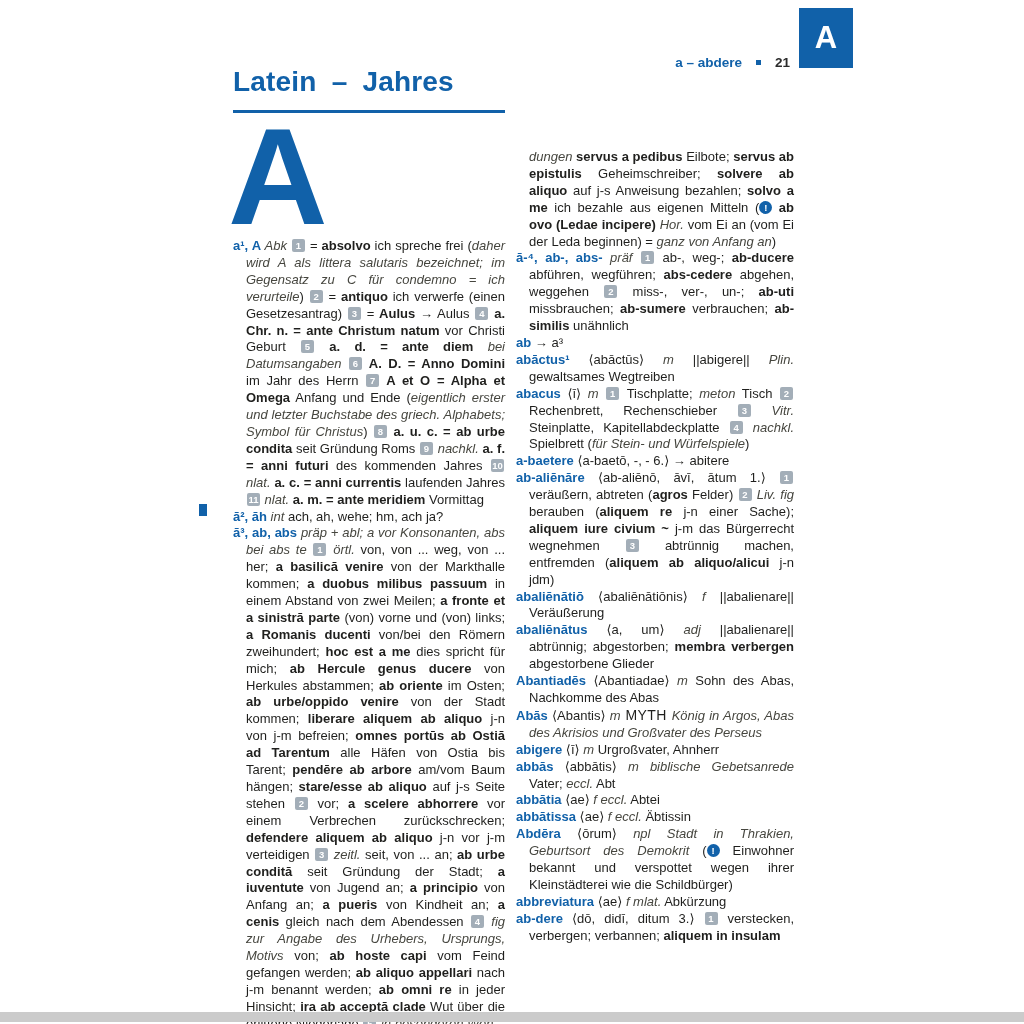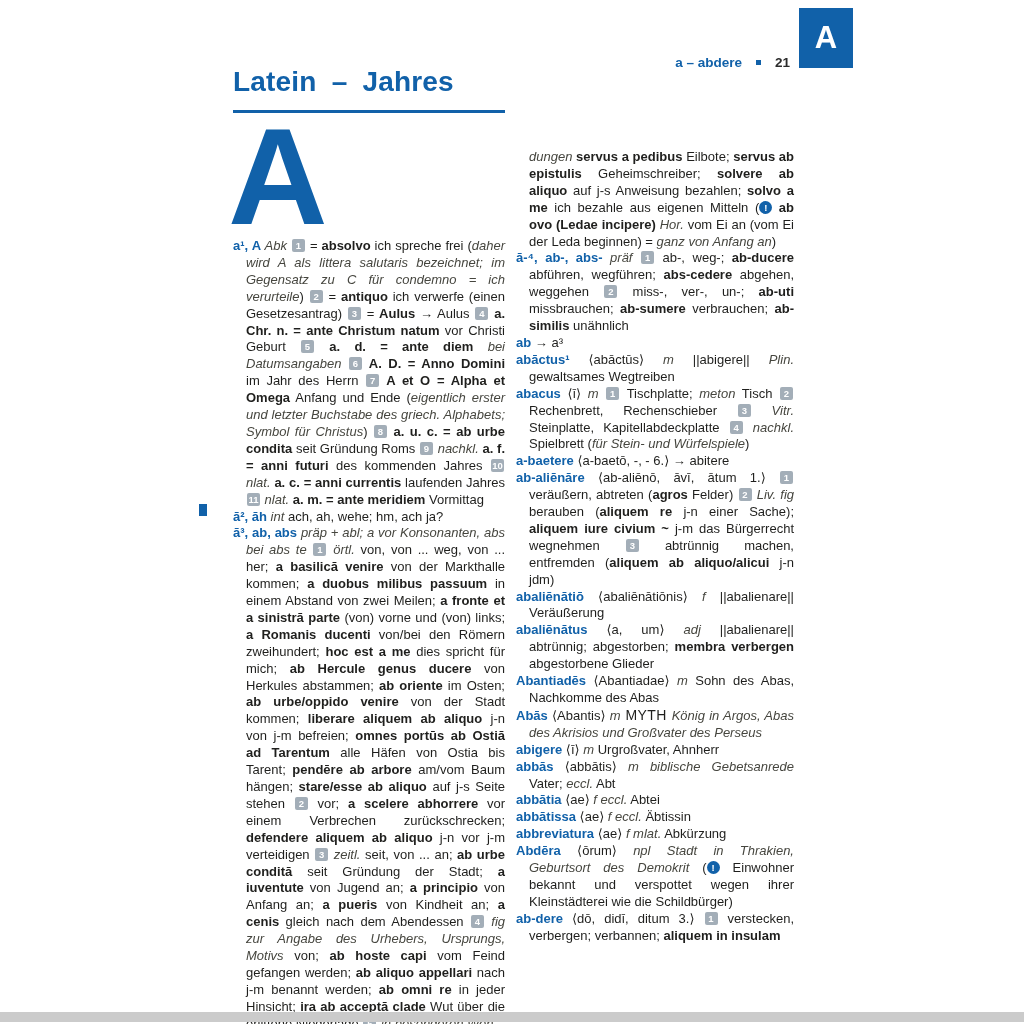--- a/index.html
+++ b/index.html
@@ -96,19 +96,19 @@
     <p class="entry"><span class="seg-hw">a-baetere</span><span class="seg-n"> ⟨a-baetō, -, - 6.⟩ → abitere</span></p>
     <p class="entry"><span class="seg-hw">ab-aliēnāre</span><span class="seg-n"> ⟨ab-aliēnō, āvī, ātum 1.⟩ </span><span class="numbox">1</span><span class="seg-n"> veräußern, abtreten (</span><span class="seg-b">agros</span><span class="seg-n"> Felder) </span><span class="numbox">2</span><span class="seg-i"> Liv. fig </span><span class="seg-n">berauben (</span><span class="seg-b">aliquem re</span><span class="seg-n"> j-n einer Sache); </span><span class="seg-b">aliquem iure civium ~</span><span class="seg-n"> j-m das Bürgerrecht wegnehmen </span><span class="numbox">3</span><span class="seg-n"> abtrünnig machen, entfremden (</span><span class="seg-b">aliquem ab aliquo/alicui</span><span class="seg-n"> j-n jdm)</span></p>
     <p class="entry"><span class="seg-hw">abaliēnātiō</span><span class="seg-n"> ⟨abaliēnātiōnis⟩ </span><span class="seg-i">f</span><span class="seg-n"> ||abalienare|| Veräußerung</span></p>
     <p class="entry"><span class="seg-hw">abaliēnātus</span><span class="seg-n"> ⟨a, um⟩ </span><span class="seg-i">adj</span><span class="seg-n"> ||abalienare|| abtrünnig; abgestorben; </span><span class="seg-b">membra verbergen</span><span class="seg-n"> abgestorbene Glieder</span></p>
     <p class="entry"><span class="seg-hw">Abantiadēs</span><span class="seg-n"> ⟨Abantiadae⟩ </span><span class="seg-i">m</span><span class="seg-n"> Sohn des Abas, Nachkomme des Abas</span></p>
     <p class="entry"><span class="seg-hw">Abās</span><span class="seg-n"> ⟨Abantis⟩ </span><span class="seg-i">m</span><span class="seg-sc"> MYTH </span><span class="seg-i">König in Argos, Abas des Akrisios und Großvater des Perseus</span></p>
     <p class="entry"><span class="seg-hw">abigere</span><span class="seg-n"> ⟨ī⟩ </span><span class="seg-i">m</span><span class="seg-n"> Urgroßvater, Ahnherr</span></p>
     <p class="entry"><span class="seg-hw">abbās</span><span class="seg-n"> ⟨abbātis⟩ </span><span class="seg-i">m biblische Gebetsanrede </span><span class="seg-n">Vater; </span><span class="seg-i">eccl.</span><span class="seg-n"> Abt</span></p>
     <p class="entry"><span class="seg-hw">abbātia</span><span class="seg-n"> ⟨ae⟩ </span><span class="seg-i">f eccl.</span><span class="seg-n"> Abtei</span></p>
     <p class="entry"><span class="seg-hw">abbātissa</span><span class="seg-n"> ⟨ae⟩ </span><span class="seg-i">f eccl.</span><span class="seg-n"> Äbtissin</span></p>
+    <p class="entry"><span class="seg-hw">Abdēra</span><span class="seg-n"> ⟨ōrum⟩ </span><span class="seg-i">npl Stadt in Thrakien, Geburtsort des Demokrit </span><span class="seg-n">(</span><span class="infoicon">!</span><span class="seg-n"> Einwohner bekannt und verspottet wegen ihrer Kleinstädterei wie die Schildbürger)</span></p>
     <p class="entry"><span class="seg-hw">abbreviatura</span><span class="seg-n"> ⟨ae⟩ </span><span class="seg-i">f mlat.</span><span class="seg-n"> Abkürzung</span></p>
-    <p class="entry"><span class="seg-hw">Abdēra</span><span class="seg-n"> ⟨ōrum⟩ </span><span class="seg-i">npl Stadt in Thrakien, Geburtsort des Demokrit </span><span class="seg-n">(</span><span class="infoicon">!</span><span class="seg-n"> Einwohner bekannt und verspottet wegen ihrer Kleinstädterei wie die Schildbürger)</span></p>
     <p class="entry"><span class="seg-hw">ab-dere</span><span class="seg-n"> ⟨dō, didī, ditum 3.⟩ </span><span class="numbox">1</span><span class="seg-n"> verstecken, verbergen; verbannen; </span><span class="seg-b">aliquem in insulam</span></p>
   </div>
 
 <div class="margin-mark"></div>
 <div class="bottom-edge"></div>
 
 </body></html>

